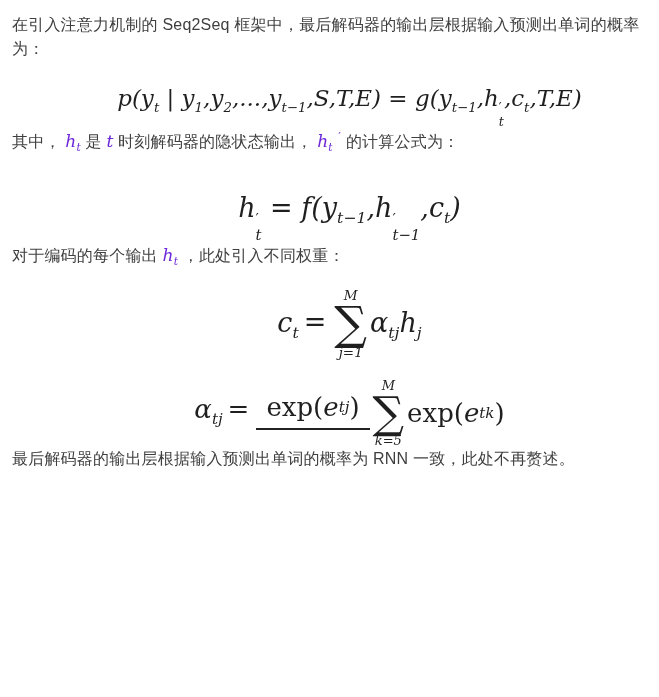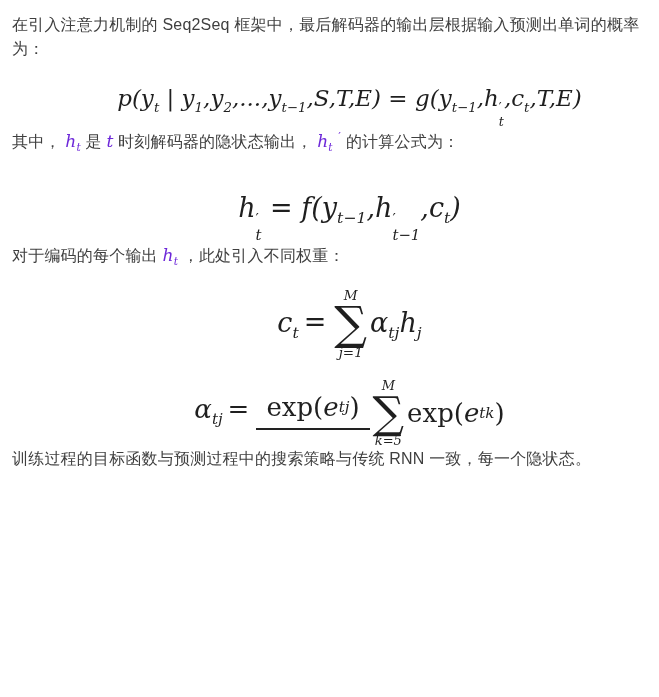--- a/index.html
+++ b/index.html
@@ -147,15 +147,15 @@
             <span class="op-sym">∑</span>
             <span class="op-bot">k=5</span>
           </span>
           <span class="fn">exp(</span>
           <span class="it">e</span>
           <sub class="sb">tk</sub>
           <span class="fn">)</span>
         </span>
       </span></div>
 
-  <p class="text p5">训练过程的目标函数与预测过程中的搜索策略与传统 RNN 一致，每一个隐状态。</p>
+  <p class="text p5">最后解码器的输出层根据输入预测出单词的概率为 RNN 一致，此处不再赘述。</p>
 
 </div>
 
 </body></html>

